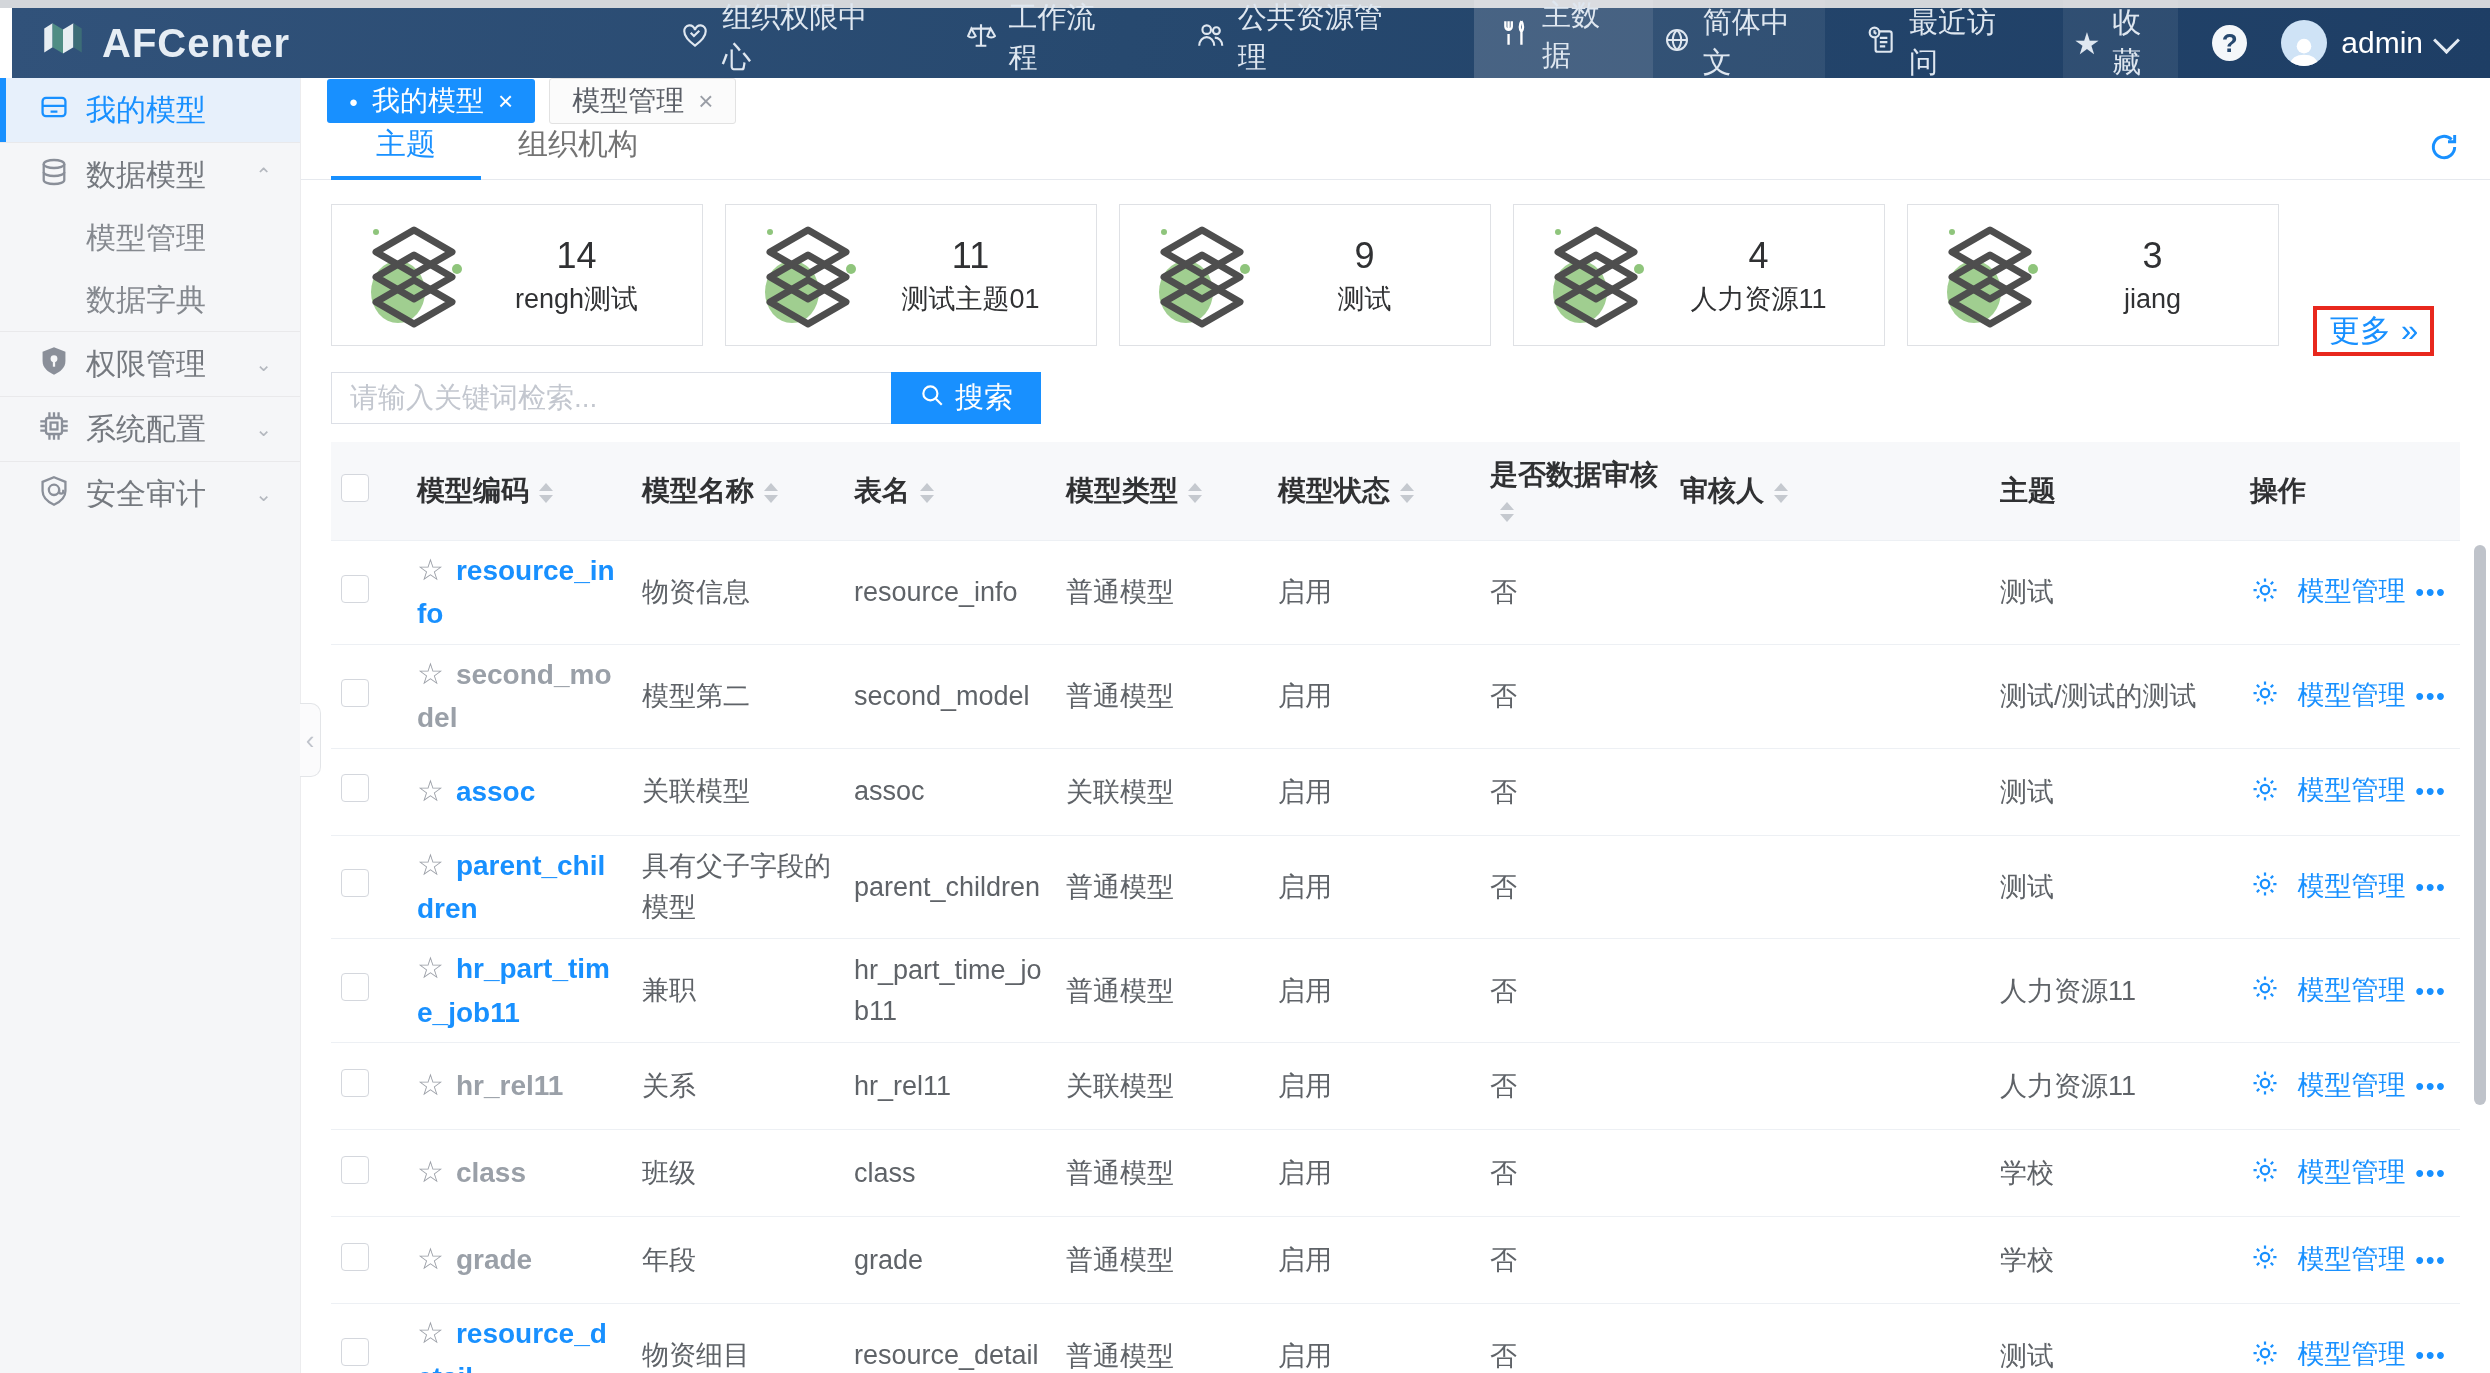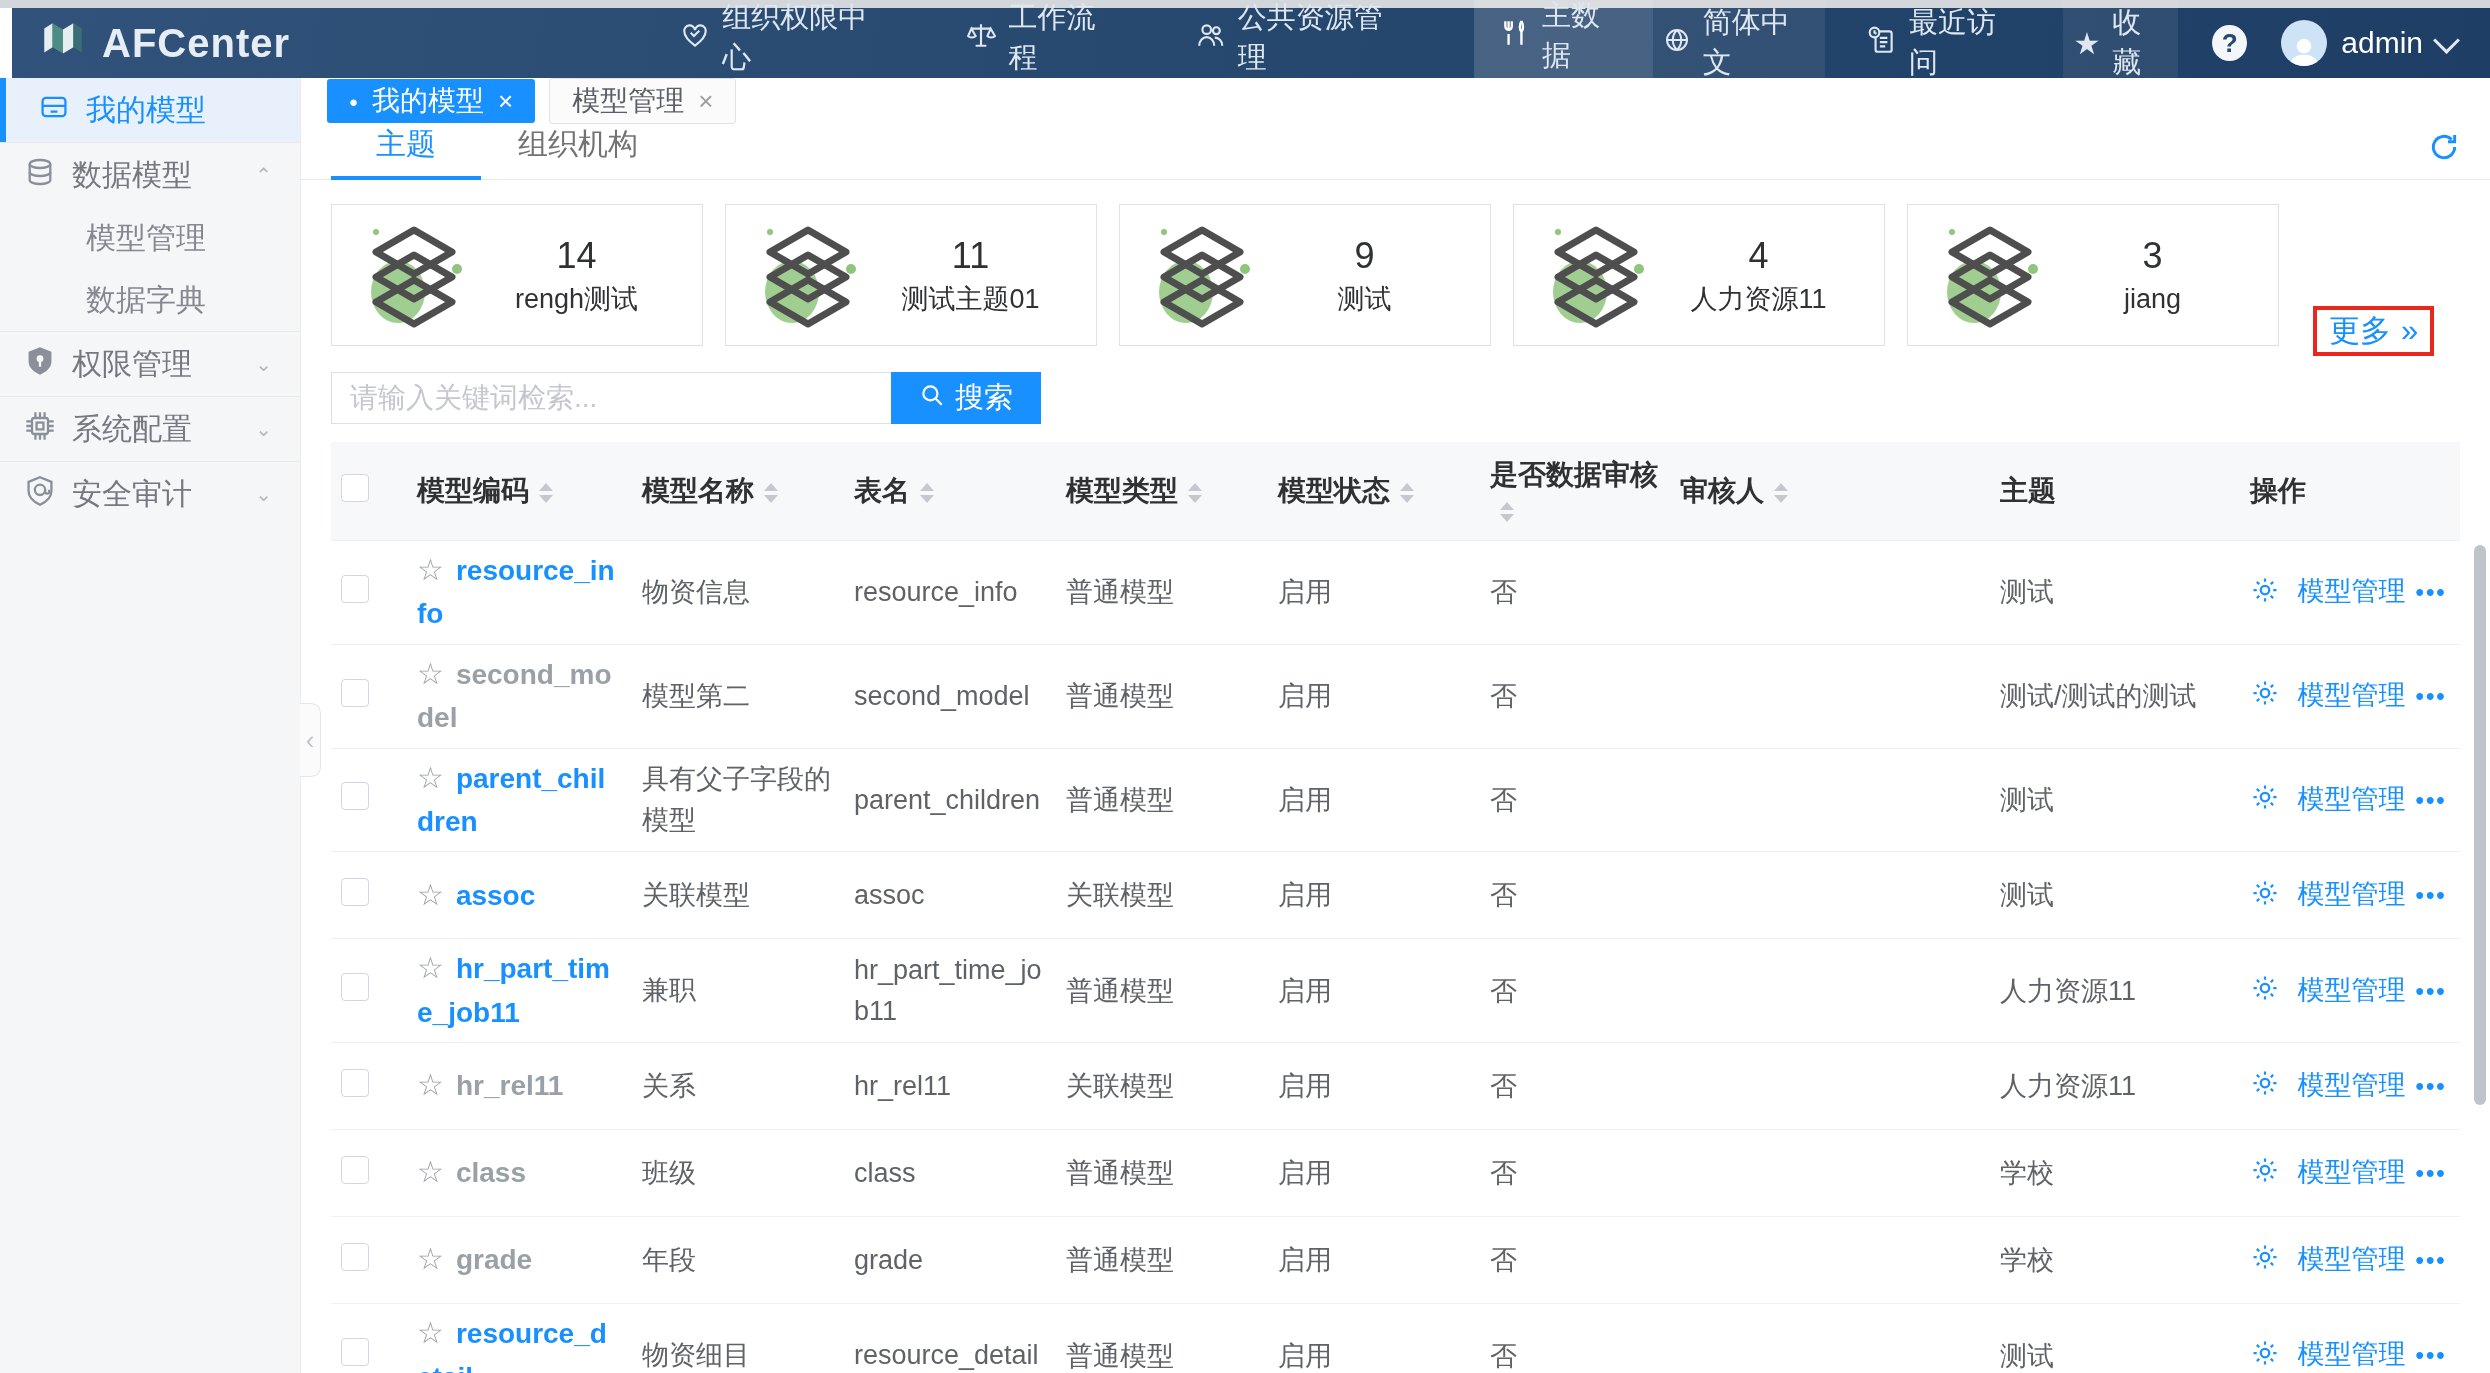--- a/index.html
+++ b/index.html
@@ -24,21 +24,21 @@
   .avatar{width:46px;height:46px;border-radius:50%;background:#cfe3f6;display:flex;align-items:flex-end;justify-content:center;overflow:hidden;}
   .user-wrap{display:flex;align-items:center;gap:14px;font-size:30px;color:#fff;}
   .chev-down{width:16px;height:16px;border-right:3px solid #e3eaf2;border-bottom:3px solid #e3eaf2;
     transform:rotate(45deg);margin-top:-6px;}
 
   
   .layout{display:flex;height:1295px;position:relative;}
 
   
   .sidebar{width:300px;background:#f5f6f8;flex-shrink:0;border-right:1px solid #ececee;}
-  .side-item{height:64px;display:flex;align-items:center;gap:16px;padding-left:24px;font-size:30px;
+  .side-item{height:64px;display:flex;align-items:center;gap:16px;padding-left:38px;font-size:30px;
     color:#75797f;cursor:pointer;position:relative;}
   .side-item.active{background:#e7f0fb;color:#1890ff;border-left:6px solid #1890ff;padding-left:32px;}
   .side-item .s-chev{position:absolute;right:28px;color:#b4b8bf;font-size:20px;}
   .side-sub{height:62px;display:flex;align-items:center;padding-left:86px;font-size:30px;color:#85898f;cursor:pointer;}
   .side-divider{border-top:1px solid #e9e9eb;margin:0;}
 
   
   .collapse-handle{position:absolute;left:300px;top:625px;width:20px;height:72px;background:#fbfbfc;
     border:1px solid #e3e5e8;border-left:none;border-radius:0 10px 10px 0;display:flex;align-items:center;
     justify-content:center;color:#c0c4cc;font-size:26px;cursor:pointer;z-index:5;}
@@ -498,60 +498,60 @@
         <svg width="30" height="30" viewBox="0 0 24 24" fill="none" stroke="#1890ff" stroke-width="1.8">
           <circle cx="12" cy="12" r="3.4"></circle>
           <path d="M12 2.8 v2.6 M12 18.6 v2.6 M2.8 12 h2.6 M18.6 12 h2.6 M5.5 5.5 l1.9 1.9 M16.6 16.6 l1.9 1.9 M18.5 5.5 l-1.9 1.9 M7.4 16.6 l-1.9 1.9"></path>
         </svg>
       </span><a class="ops-link">模型管理</a><span class="ops-more">•••</span>
     </td>
   </tr>
 
   <tr>
     <td><span class="checkbox"></span></td>
+    <td><span class="star">☆</span><span class="code code-blue">assoc</span></td>
+    <td><span class="cell-wrap">关联模型</span></td>
+    <td><span class="cell-wrap">assoc</span></td>
+    <td><span>关联模型</span></td>
+    <td><span>启用</span></td>
+    <td><span>否</span></td>
+    <td><span></span></td>
+    <td><span>测试</span></td>
+    <td class="ops-cell">
+      <span style="vertical-align:middle;">
+        <svg width="30" height="30" viewBox="0 0 24 24" fill="none" stroke="#1890ff" stroke-width="1.8">
+          <circle cx="12" cy="12" r="3.4"></circle>
+          <path d="M12 2.8 v2.6 M12 18.6 v2.6 M2.8 12 h2.6 M18.6 12 h2.6 M5.5 5.5 l1.9 1.9 M16.6 16.6 l1.9 1.9 M18.5 5.5 l-1.9 1.9 M7.4 16.6 l-1.9 1.9"></path>
+        </svg>
+      </span><a class="ops-link">模型管理</a><span class="ops-more">•••</span>
+    </td>
+  </tr>
+
+  <tr>
+    <td><span class="checkbox"></span></td>
     <td><span class="star">☆</span><span class="code code-blue">parent_children</span></td>
     <td><span class="cell-wrap">具有父子字段的模型</span></td>
     <td><span class="cell-wrap">parent_children</span></td>
     <td><span>普通模型</span></td>
     <td><span>启用</span></td>
     <td><span>否</span></td>
     <td><span></span></td>
     <td><span>测试</span></td>
     <td class="ops-cell">
       <span style="vertical-align:middle;">
         <svg width="30" height="30" viewBox="0 0 24 24" fill="none" stroke="#1890ff" stroke-width="1.8">
           <circle cx="12" cy="12" r="3.4"></circle>
           <path d="M12 2.8 v2.6 M12 18.6 v2.6 M2.8 12 h2.6 M18.6 12 h2.6 M5.5 5.5 l1.9 1.9 M16.6 16.6 l1.9 1.9 M18.5 5.5 l-1.9 1.9 M7.4 16.6 l-1.9 1.9"></path>
         </svg>
       </span><a class="ops-link">模型管理</a><span class="ops-more">•••</span>
     </td>
   </tr>
 
   <tr>
     <td><span class="checkbox"></span></td>
-    <td><span class="star">☆</span><span class="code code-blue">assoc</span></td>
-    <td><span class="cell-wrap">关联模型</span></td>
-    <td><span class="cell-wrap">assoc</span></td>
-    <td><span>关联模型</span></td>
-    <td><span>启用</span></td>
-    <td><span>否</span></td>
-    <td><span></span></td>
-    <td><span>测试</span></td>
-    <td class="ops-cell">
-      <span style="vertical-align:middle;">
-        <svg width="30" height="30" viewBox="0 0 24 24" fill="none" stroke="#1890ff" stroke-width="1.8">
-          <circle cx="12" cy="12" r="3.4"></circle>
-          <path d="M12 2.8 v2.6 M12 18.6 v2.6 M2.8 12 h2.6 M18.6 12 h2.6 M5.5 5.5 l1.9 1.9 M16.6 16.6 l1.9 1.9 M18.5 5.5 l-1.9 1.9 M7.4 16.6 l-1.9 1.9"></path>
-        </svg>
-      </span><a class="ops-link">模型管理</a><span class="ops-more">•••</span>
-    </td>
-  </tr>
-
-  <tr>
-    <td><span class="checkbox"></span></td>
     <td><span class="star">☆</span><span class="code code-blue">hr_part_time_job11</span></td>
     <td><span class="cell-wrap">兼职</span></td>
     <td><span class="cell-wrap">hr_part_time_job11</span></td>
     <td><span>普通模型</span></td>
     <td><span>启用</span></td>
     <td><span>否</span></td>
     <td><span></span></td>
     <td><span>人力资源11</span></td>
     <td class="ops-cell">
       <span style="vertical-align:middle;">

